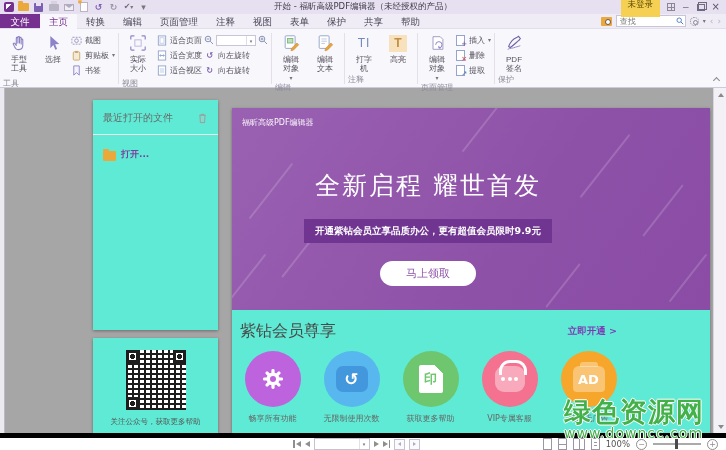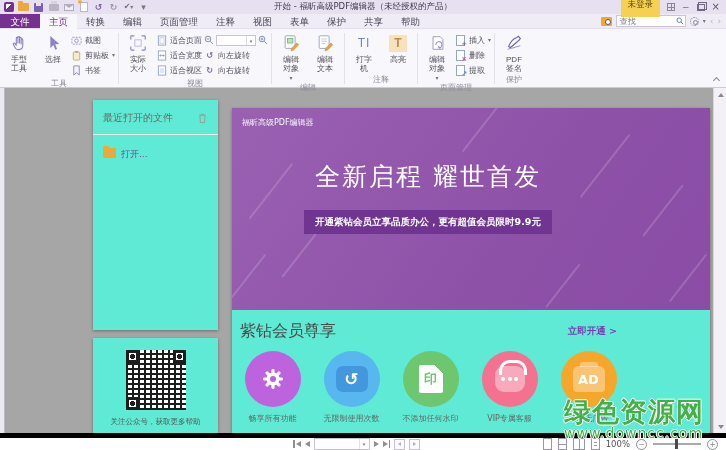--- a/index.html
+++ b/index.html
@@ -58,21 +58,21 @@
   .find-mag { position:absolute; right:2px; top:2px; width:8px; height:8px; }
   .gear-mini { width:9px; height:9px; border:1.5px dotted #8a8696; border-radius:50%; position:relative; }
   .gear-mini::after { content:""; position:absolute; left:2px; top:2px; width:3px; height:3px; border:1px solid #8a8696; border-radius:50%; }
   .chev { font-size:9px; color:#b5b1c0; line-height:1; }
 
   
   .ribbon { position:absolute; left:0; top:29px; width:726px; height:59px; background:#f8f7fb;
     border-bottom:1px solid #cfcad9; display:flex; align-items:stretch; z-index:28; }
   .rgroup { display:flex; flex-direction:column; padding:2px 3px 0 3px; }
   .rbody { display:flex; align-items:flex-start; gap:2px; flex:1; }
-  .glabel { text-align:center; font-size:8px; color:#8d8a98; padding:1px 0 2px;font-family:Liberation Serif, serif; }
+  .glabel { text-align:left; font-size:8px; color:#8d8a98; padding:1px 0 2px;font-family:Liberation Serif, serif; }
   .gdiv { width:1px; background:#e3e0ea; margin:4px 0 3px; }
   .bigbtn { display:flex; flex-direction:column; align-items:center; width:32px; padding-top:2px; gap:2px; background:none; border:0; cursor:default; }
   .bigbtn .blabel { font-size:8px; color:#56525f; width:2.4em; text-align:center; line-height:1.15; font-family:inherit; }
   .ricon { height:20px; display:flex; align-items:center; justify-content:center; }
   .smallcol { display:flex; flex-direction:column; gap:1px; padding-top:2px; }
   .smallbtn { display:flex; align-items:center; gap:3px; height:14px; font-size:8px; color:#56525f; background:none; border:0; cursor:default; font-family:inherit; }
   .sicon { width:11px; height:11px; display:flex; align-items:center; justify-content:center; }
   .zoomrow { display:flex; align-items:center; gap:2px; height:14px; }
   .zoom-combo { width:40px; height:11px; border:1px solid #c9c4d6; background:#fff; display:flex; }
   .zoom-combo .dd { margin-left:auto; width:9px; text-align:center; font-size:5px; color:#777; line-height:11px; border-left:1px solid #e0dce9; }
@@ -83,38 +83,38 @@
   .collapse-chev { position:absolute; right:7px; bottom:4px; width:5px; height:5px; border-left:1.4px solid #8a8a8a; border-top:1.4px solid #8a8a8a; transform:rotate(45deg); }
 
   
   .main { position:absolute; left:0; top:88px; width:726px; height:345px; background:#a6a6a6; }
   .left-strip { position:absolute; left:0; top:0; width:5px; height:100%; background:#eceaf1; border-right:1px solid #bdb9c6; }
   .card { position:absolute; background:#5eead4; box-shadow:0 1px 3px rgba(0,0,0,.35); }
   .card-recent { left:93px; top:12px; width:125px; height:230px; }
   .rc-head { display:flex; align-items:center; justify-content:space-between; padding:11px 10px 9px; }
   .rc-title { font-size:10px; color:#6a6a6a; }
   .rc-sep { height:1px; background:#ececec; margin:0 0; }
-  .rc-open { display:flex; align-items:flex-start; gap:5px; padding:13px 10px; font-size:9px; color:#7b3f9e; cursor:default; }
+  .rc-open { display:flex; align-items:flex-end; gap:5px; padding:13px 10px; font-size:9px; color:#7b3f9e; cursor:default;font-weight:bold; }
   .fold-lg { width:13px; height:10px; background:#eba93c; border-radius:1px; position:relative; }
   .fold-lg::before { content:""; position:absolute; left:0; top:-2px; width:6px; height:2px; background:#eba93c; border-radius:1px 1px 0 0; }
   .card-qr { left:93px; top:250px; width:125px; height:95px; }
   .qr { width:60px; height:60px; margin:12px auto 0; position:relative;
     background:
       repeating-linear-gradient(0deg,#1d1d1d 0 2px,transparent 2px 5px),
       repeating-linear-gradient(90deg,#1d1d1d 0 2px,#fff 2px 6px); }
   .qr .f { position:absolute; width:13px; height:13px; border:3px solid #1d1d1d;
     background:radial-gradient(circle,#1d1d1d 2.4px,#fff 2.6px); }
   .qr .f1 { left:0; top:0; } .qr .f2 { right:0; top:0; } .qr .f3 { left:0; bottom:0; }
   .qr-cap { text-align:center; font-size:7.5px; color:#555; margin-top:7px; }
 
   .card-main { left:232px; top:20px; width:478px; height:405px; overflow:hidden; }
   .banner { position:relative; width:478px; height:202px; background:linear-gradient(125deg,#9a61b2 0%,#8e51a8 60%,#8a4ca5 100%); overflow:hidden; }
   .streaks span { position:absolute; width:2px; background:rgba(255,255,255,.16); transform:rotate(38deg); border-radius:1px; }
   .b-brand { position:absolute; left:10px; top:9px; font-size:8px; color:rgba(255,255,255,.95); }
-  .b-col { position:absolute; left:0; top:0; width:392px; height:100%; text-align:center; }
+  .b-col { position:absolute; left:0; top:9px; width:392px; height:100%; text-align:center; }
   .b-headline { margin-top:52px; font-size:25px; color:#fff; letter-spacing:2px; font-weight:500; }
   .b-band { position:relative; margin:17px auto 0; width:248px; height:24px; background:#6f3590; color:#fff;
     font-size:9.5px; font-weight:bold; line-height:24px; white-space:nowrap; }
   .b-band::before,.b-band::after { content:""; position:absolute; top:3px; width:14px; height:24px; background:#5d2b7a; z-index:-1; }
   .b-band::before { left:-9px; transform:skewY(-12deg); }
   .b-band::after { right:-9px; transform:skewY(12deg); }
   .b-cta { display:block; margin:18px auto 0; width:96px; height:25px; background:#fff; border:0; border-radius:13px;
     color:#9257ab; font-size:11px; line-height:25px; text-align:center; cursor:default; font-family:inherit; }
 
   .member { position:relative; padding-top:11px; }
@@ -507,20 +507,21 @@
           <span style="left:248px;top:-10px;height:60px;"></span>
           <span style="left:372px;top:18px;height:80px;"></span>
           <span style="left:430px;top:70px;height:65px;"></span>
           <span style="left:455px;top:140px;height:60px;"></span>
           <span style="left:330px;top:150px;height:55px;"></span>
         </div>
         <span class="b-brand">福昕高级PDF编辑器</span>
         <div class="b-col">
           <div class="b-headline">全新启程 耀世首发</div>
           <div class="b-band">开通紫钻会员立享品质办公，更有超值会员限时9.9元</div>
+          <button class="b-cta">马上领取</button>
         </div>
       </div>
 
       <div class="member">
         <div class="m-head">
           <span class="m-title">紫钻会员尊享</span>
           <span class="m-link">立即开通 &gt;</span>
         </div>
         <div class="features">
           <div class="feature">
@@ -545,21 +546,21 @@
                 </span>
             </div>
             <span class="flabel">无限制使用次数</span>
           </div>
           <div class="feature">
             <div class="fcircle" style="background: rgb(110, 198, 110); color: rgb(110, 198, 110);">
               <span class="inner-box ib-seal">
                   <span>印</span>
                 </span>
             </div>
-            <span class="flabel">不添加任何水印</span>
+            <span class="flabel">获取更多帮助</span>
           </div>
           <div class="feature">
             <div class="fcircle" style="background: rgb(244, 113, 143); color: rgb(244, 113, 143);">
               <span class="ib-support">
                   <span class="dot"></span>
                   <span class="dot"></span>
                   <span class="dot"></span>
                 </span>
             </div>
             <span class="flabel">VIP专属客服</span>

